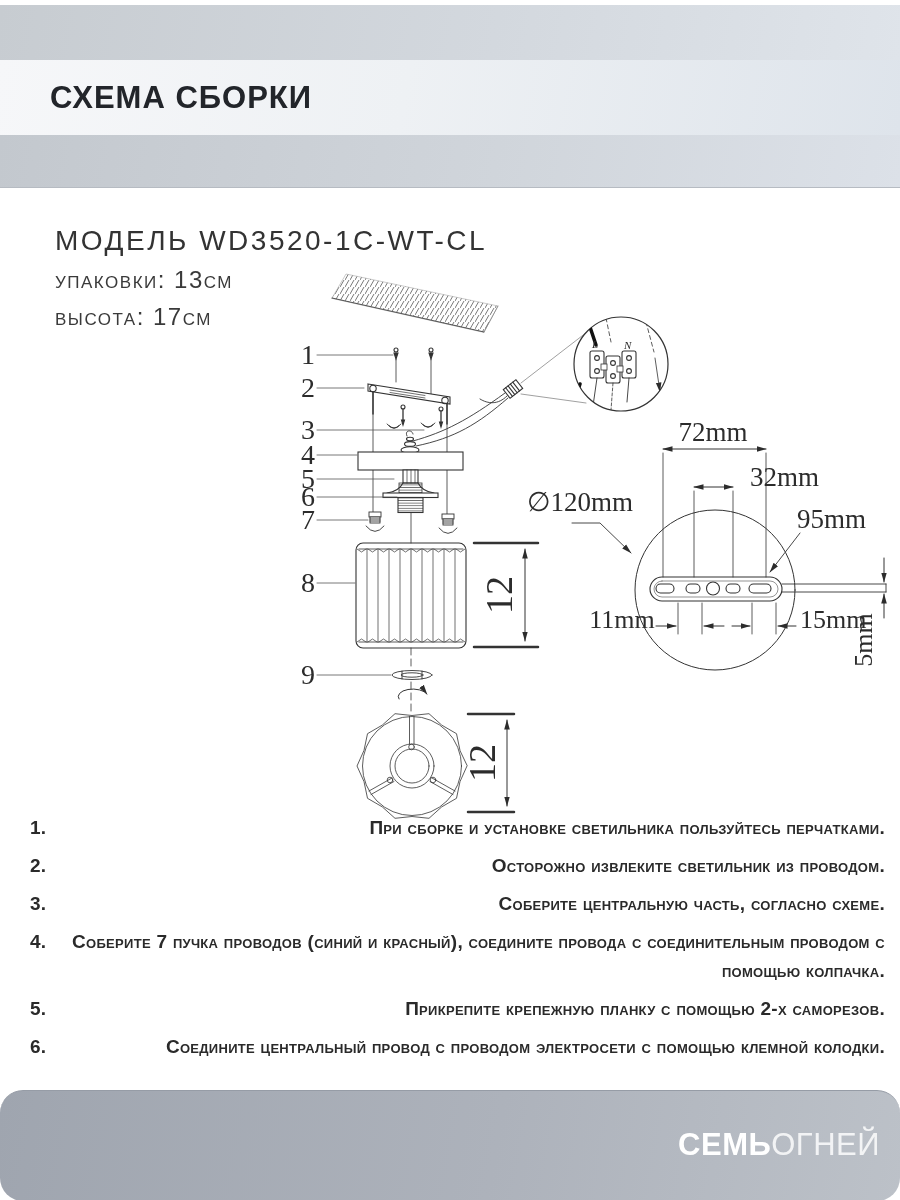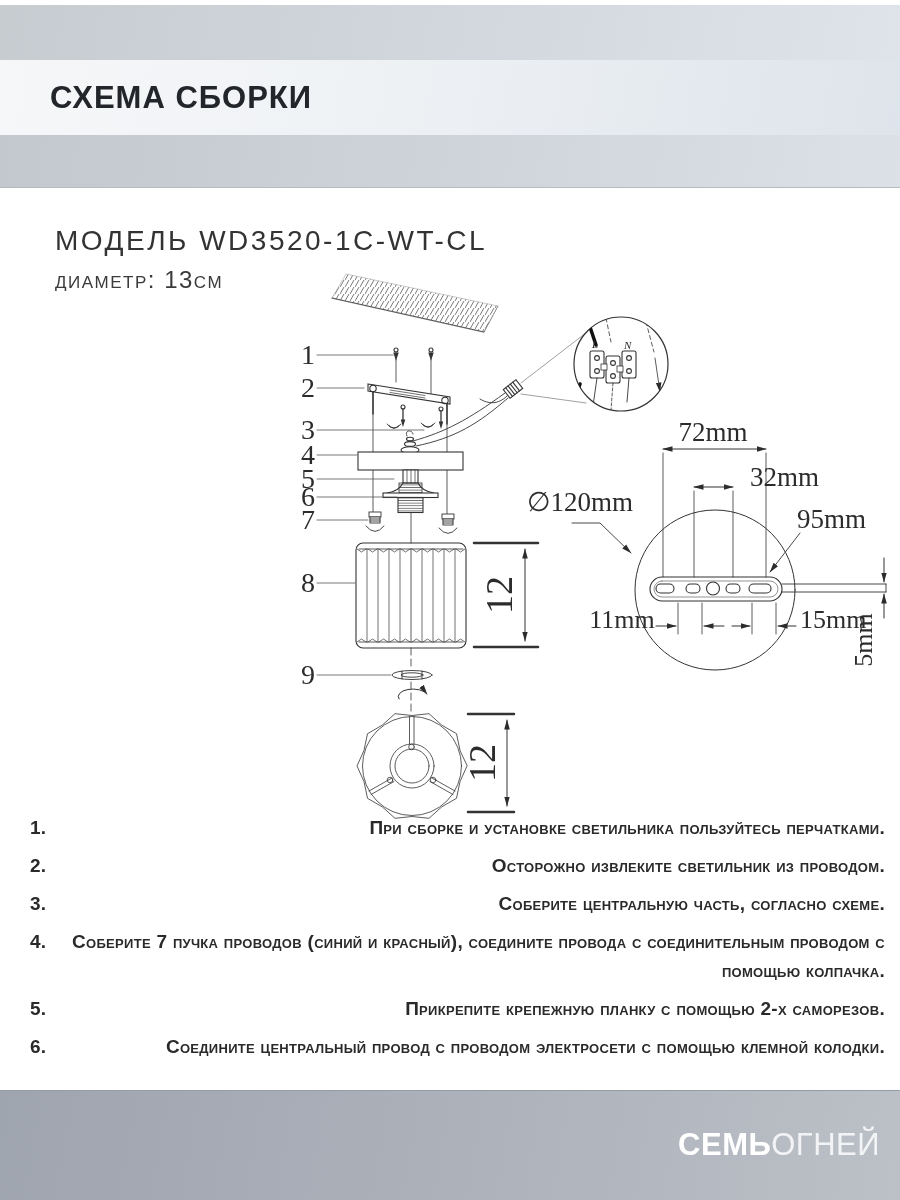--- a/index.html
+++ b/index.html
@@ -27,38 +27,39 @@
   
   .instructions{position:absolute;left:30px;top:813px;width:855px;color:#222;}
   .inst-title{font-size:23px;font-weight:700;letter-spacing:.5px;color:#1b1b1b;margin:0 0 24px 0;}
   .inst-item{display:flex;font-size:19px;font-weight:600;font-variant:small-caps;
              line-height:29px;margin-bottom:9px;color:#2a2a2a;letter-spacing:.3px;}
   .inst-item .num{flex:0 0 24px;}
   .inst-item .txt{flex:1;text-align:right;}
   
   .footer{position:absolute;left:0;top:1090px;width:900px;height:110px;
           background:linear-gradient(100deg,#9fa5af 0%,#adb2bb 55%,#bcc1c8 100%);
-          border-top:1px solid #969ca6;}
+          border-top:1px solid #969ca6;border-radius:23px;}
   .brand{position:absolute;right:20px;top:36px;font-size:31px;letter-spacing:.5px;white-space:nowrap;}
   .brand .b{font-weight:700;color:#ffffff;}
   .brand .l{font-weight:400;color:rgba(255,255,255,.82);}
 </style>
 </head>
 <body>
 
 <div class="page">
 
   <div class="band1"></div>
   <div class="band2"></div>
   <div class="band3"></div>
   <div class="header-title">СХЕМА СБОРКИ</div>
 
   <div class="model-block">
     <div class="model-line">МОДЕЛЬ WD3520-1C-WT-CL</div>
-    <div class="spec-line">диаметр: 13см</div>
+    <div class="spec-line">упаковки: 13см</div>
+    <div class="spec-line">высота: 17см</div>
   </div>
 
   <svg class="diagram" viewBox="0 0 900 1200">
     <defs>
       <pattern id="hatch" width="5" height="7" patternUnits="userSpaceOnUse">
         <line x1="0" y1="7" x2="4" y2="0" stroke="#6a6a6a" stroke-width="0.9"></line>
       </pattern>
       <pattern id="thr" width="4" height="2.6" patternUnits="userSpaceOnUse">
         <line x1="0" y1="1.3" x2="4" y2="1.3" stroke="#555" stroke-width="0.8"></line>
       </pattern>

